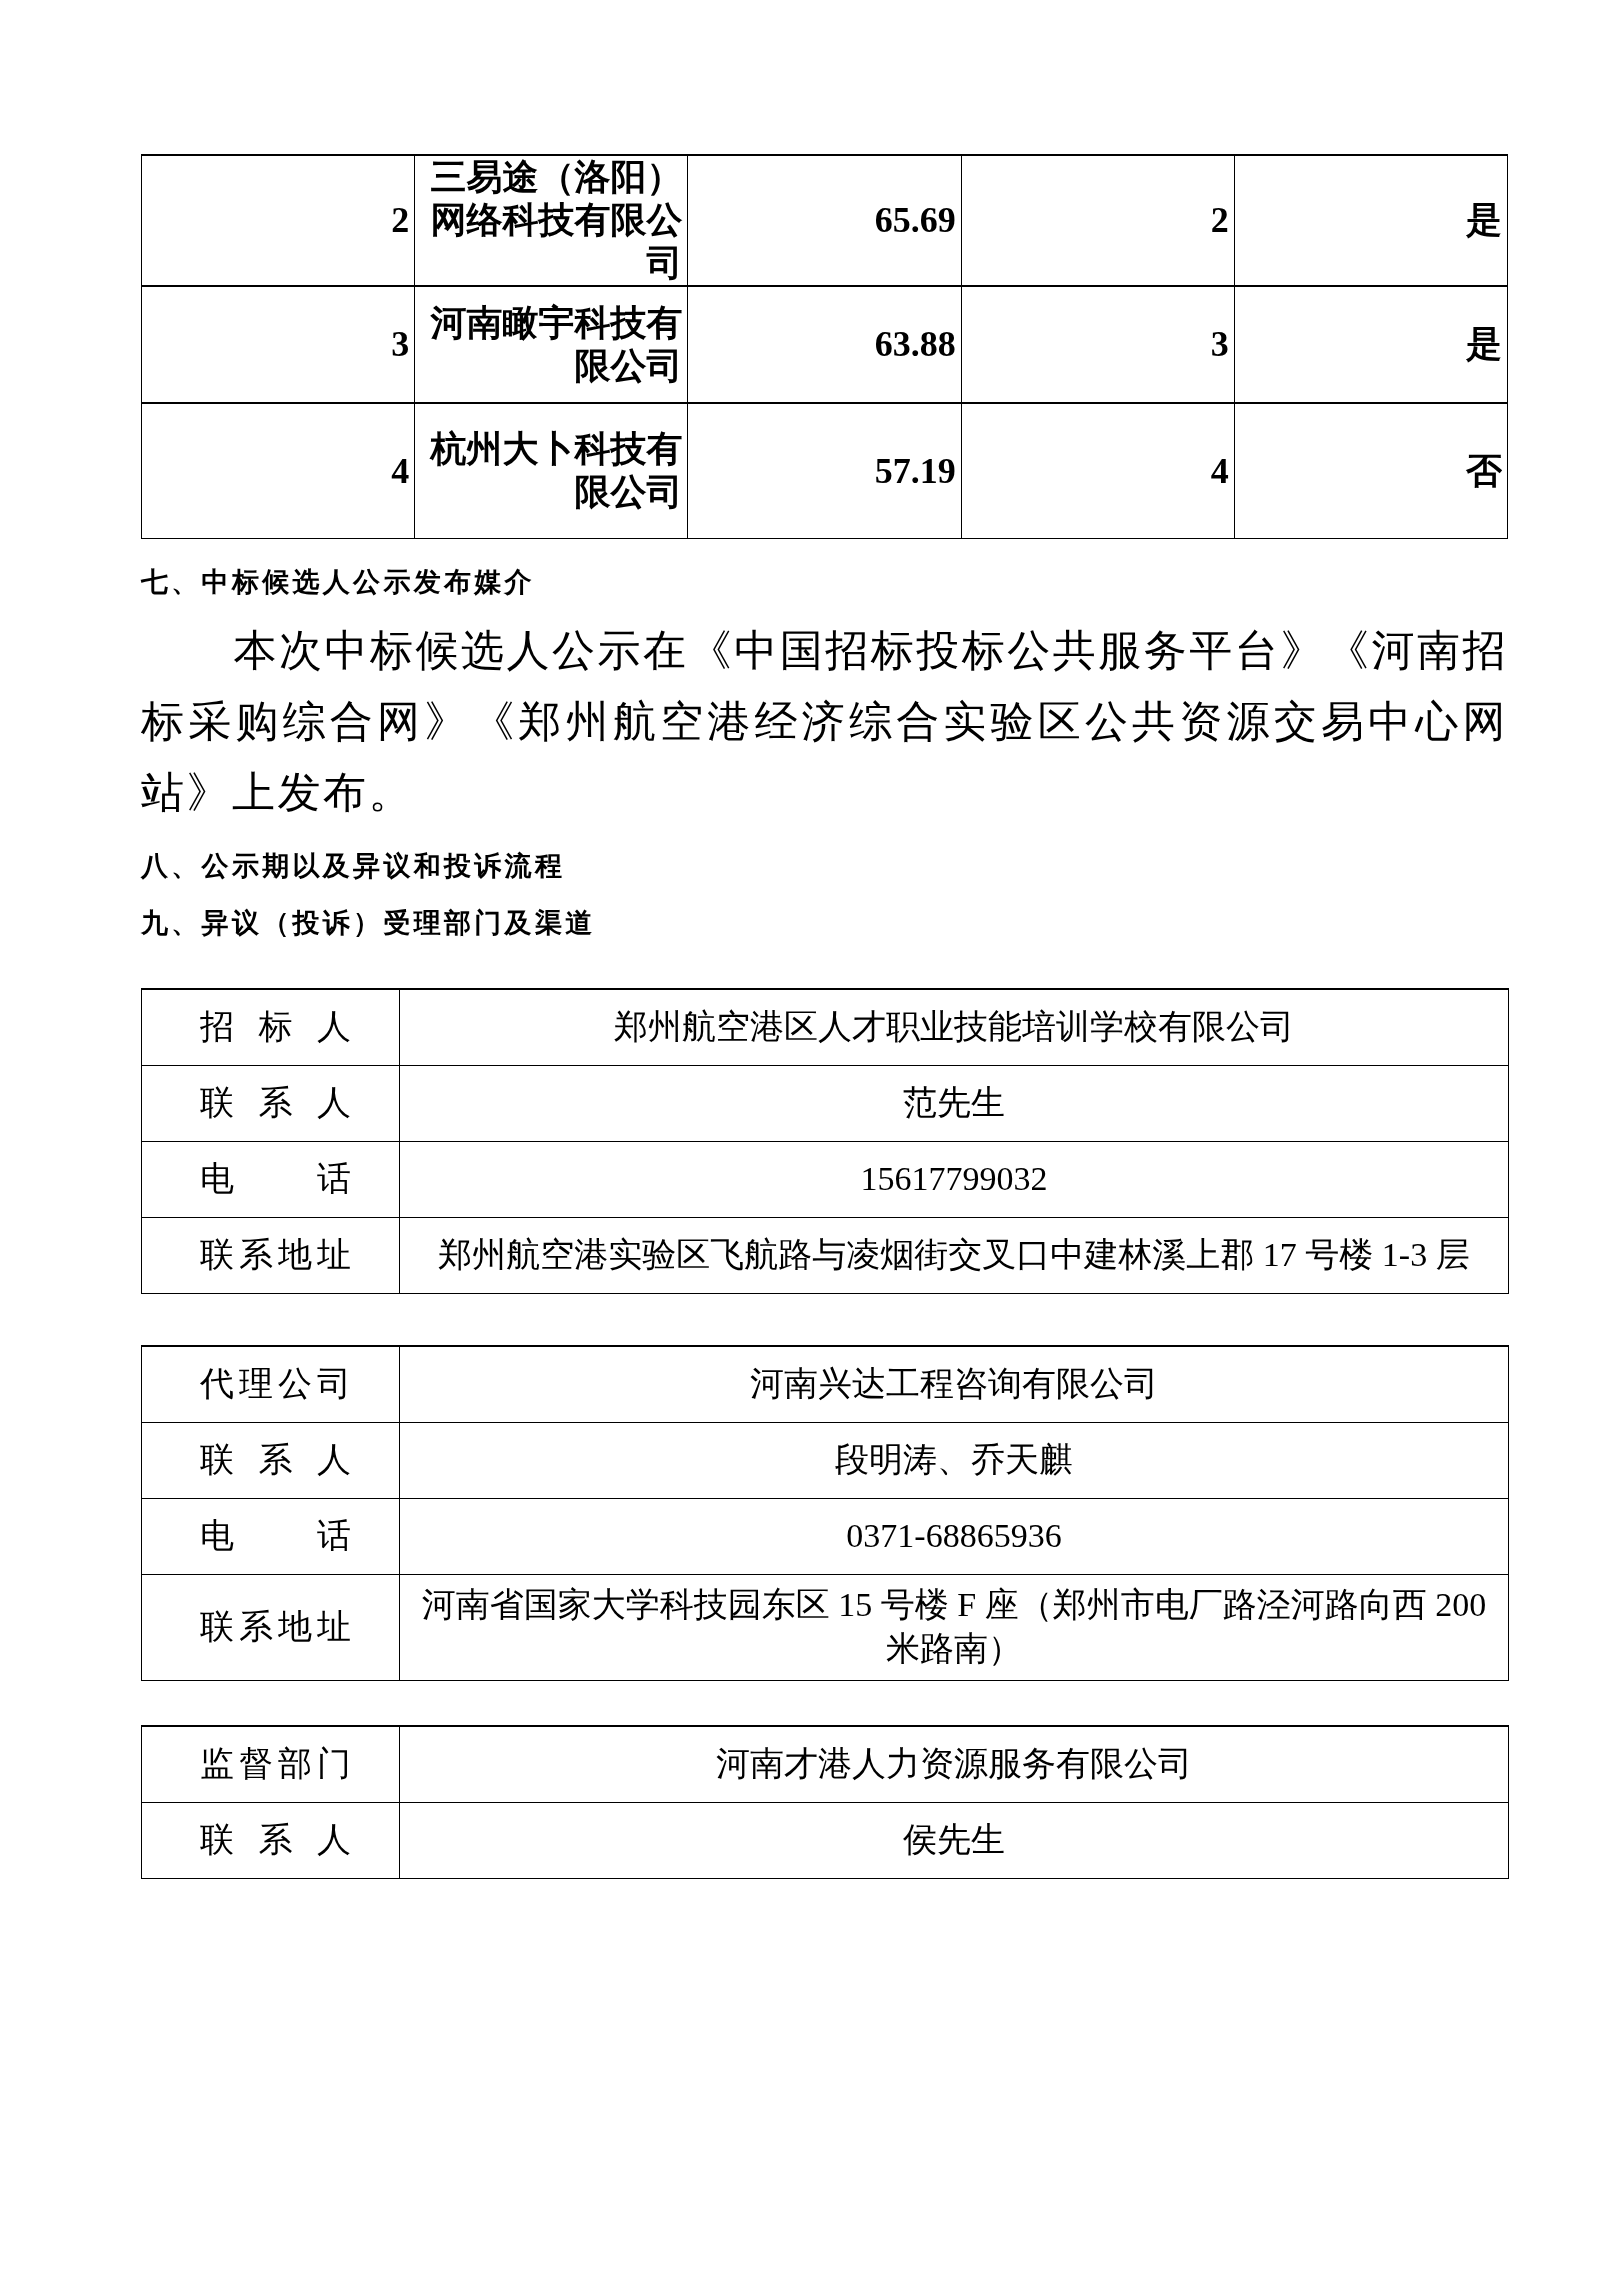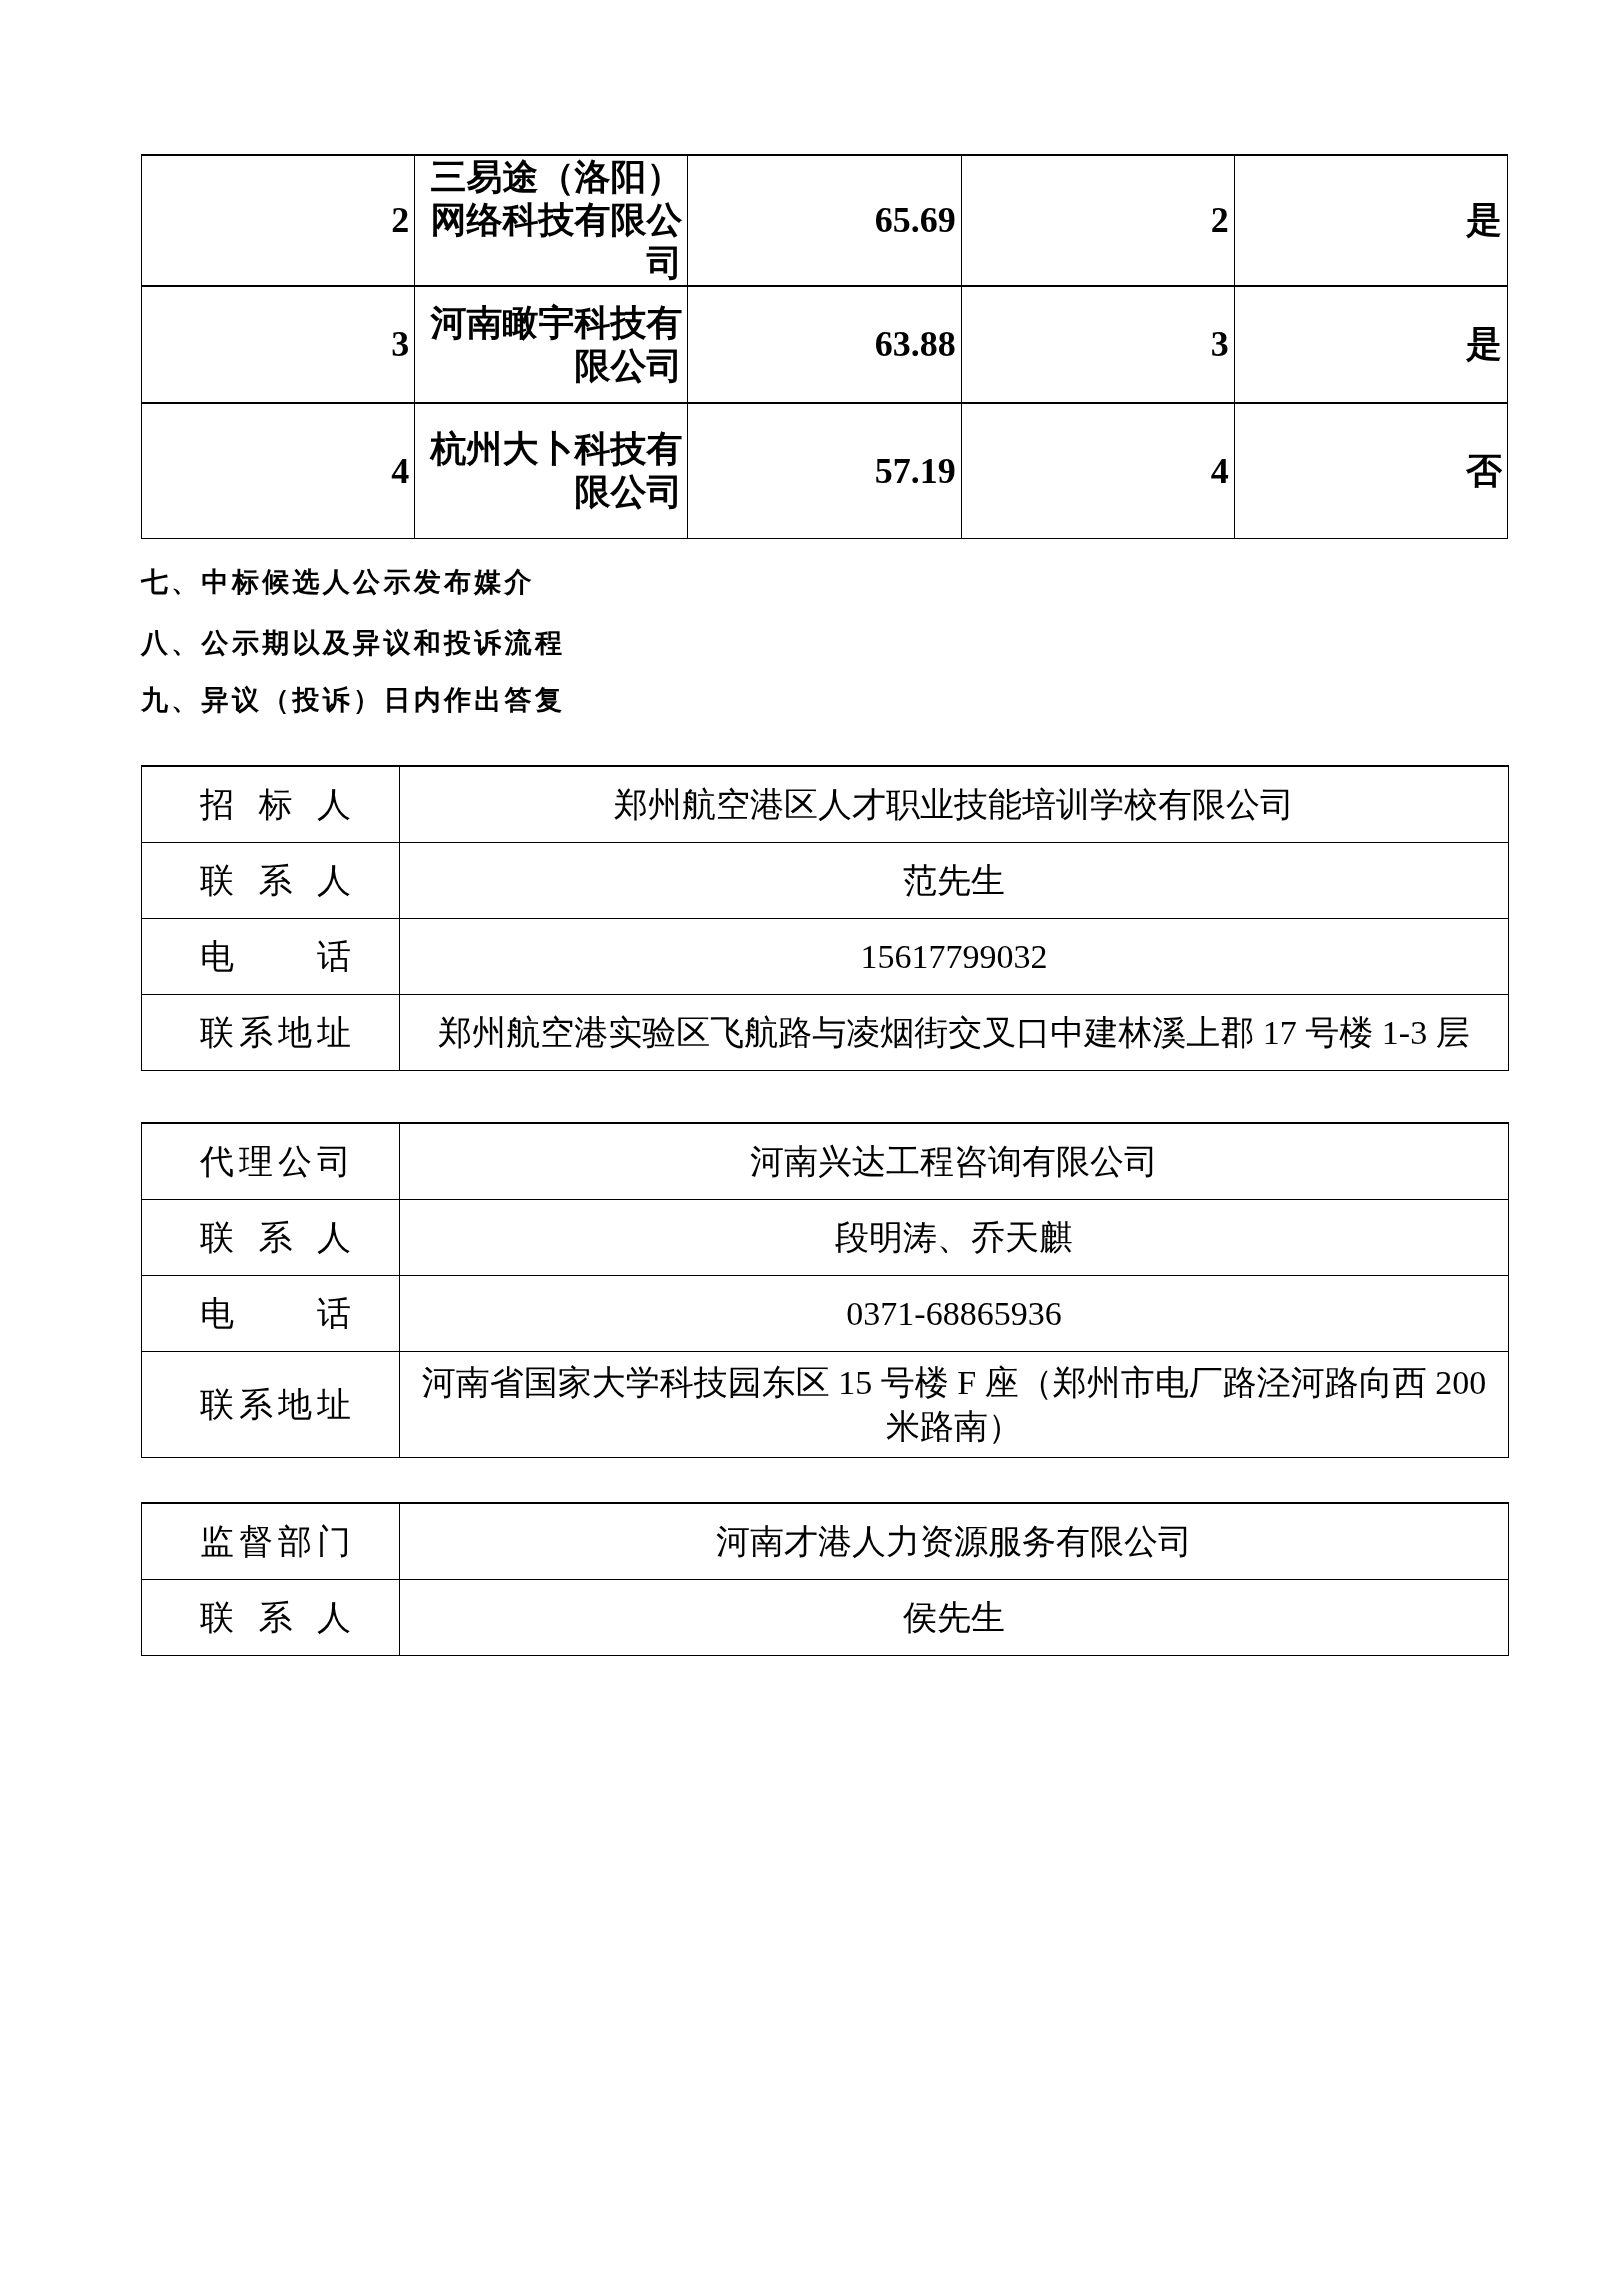--- a/index.html
+++ b/index.html
@@ -110,24 +110,25 @@
           <td>4</td>
           <td>杭州大卜科技有限公司</td>
           <td>57.19</td>
           <td>4</td>
           <td>否</td>
         </tr>
       </tbody>
     </table>
 
     <h2 class="h7">七、中标候选人公示发布媒介</h2>
+    <p class="para">本次中标候选人公示在《中国招标投标公共服务平台》《河南招标采购综合网》《郑州航空港经济综合实验区公共资源交易中心网站》上发布。</p>
 
     <h2 class="h8">八、公示期以及异议和投诉流程</h2>
 
-    <h2 class="h9">九、异议（投诉）日内作出答复</h2>
+    <h2 class="h9">九、异议（投诉）受理部门及渠道</h2>
 
     <table class="contact ta">
       <colgroup>
           <col class="c-label">
           <col class="c-value">
         </colgroup>
       <tbody>
         <tr>
           <td class="lc"><span class="lbl">招 标 人</span></td>
           <td class="vc">郑州航空港区人才职业技能培训学校有限公司</td>

